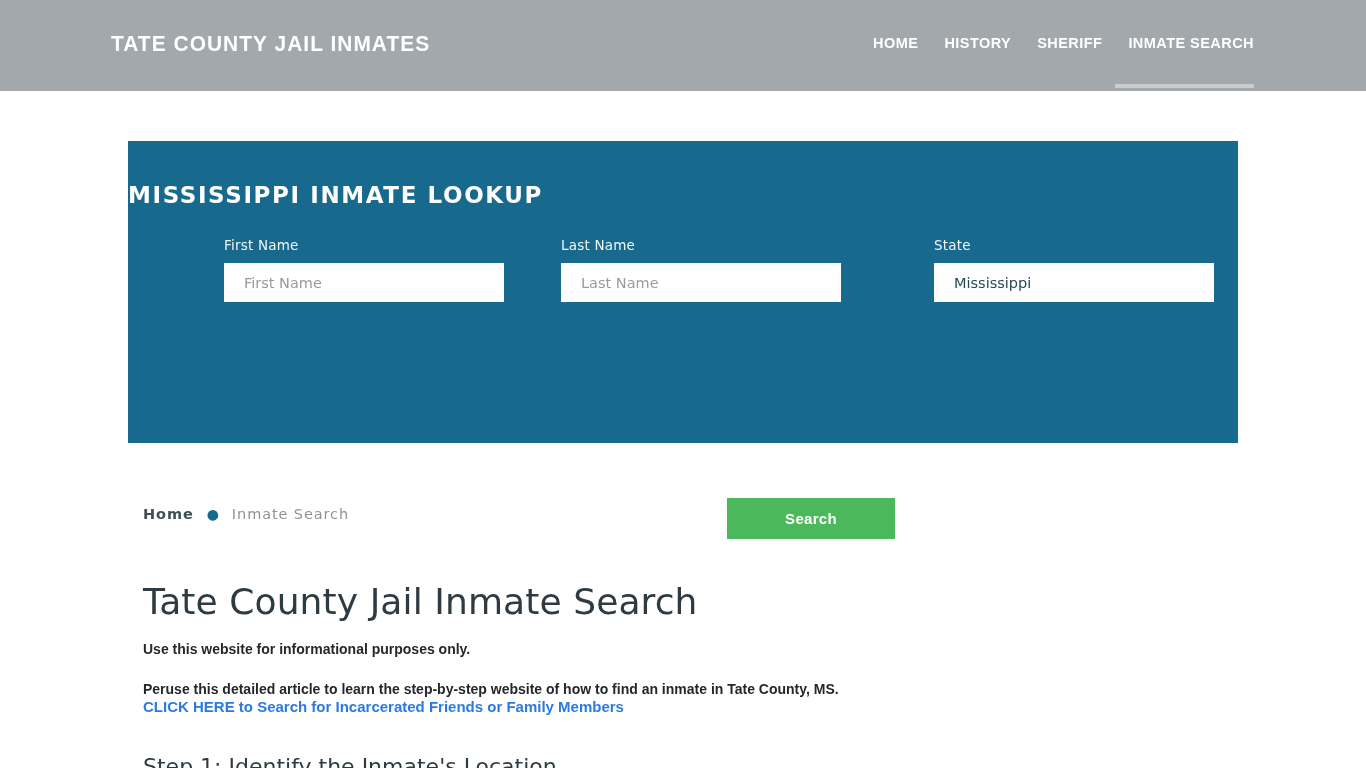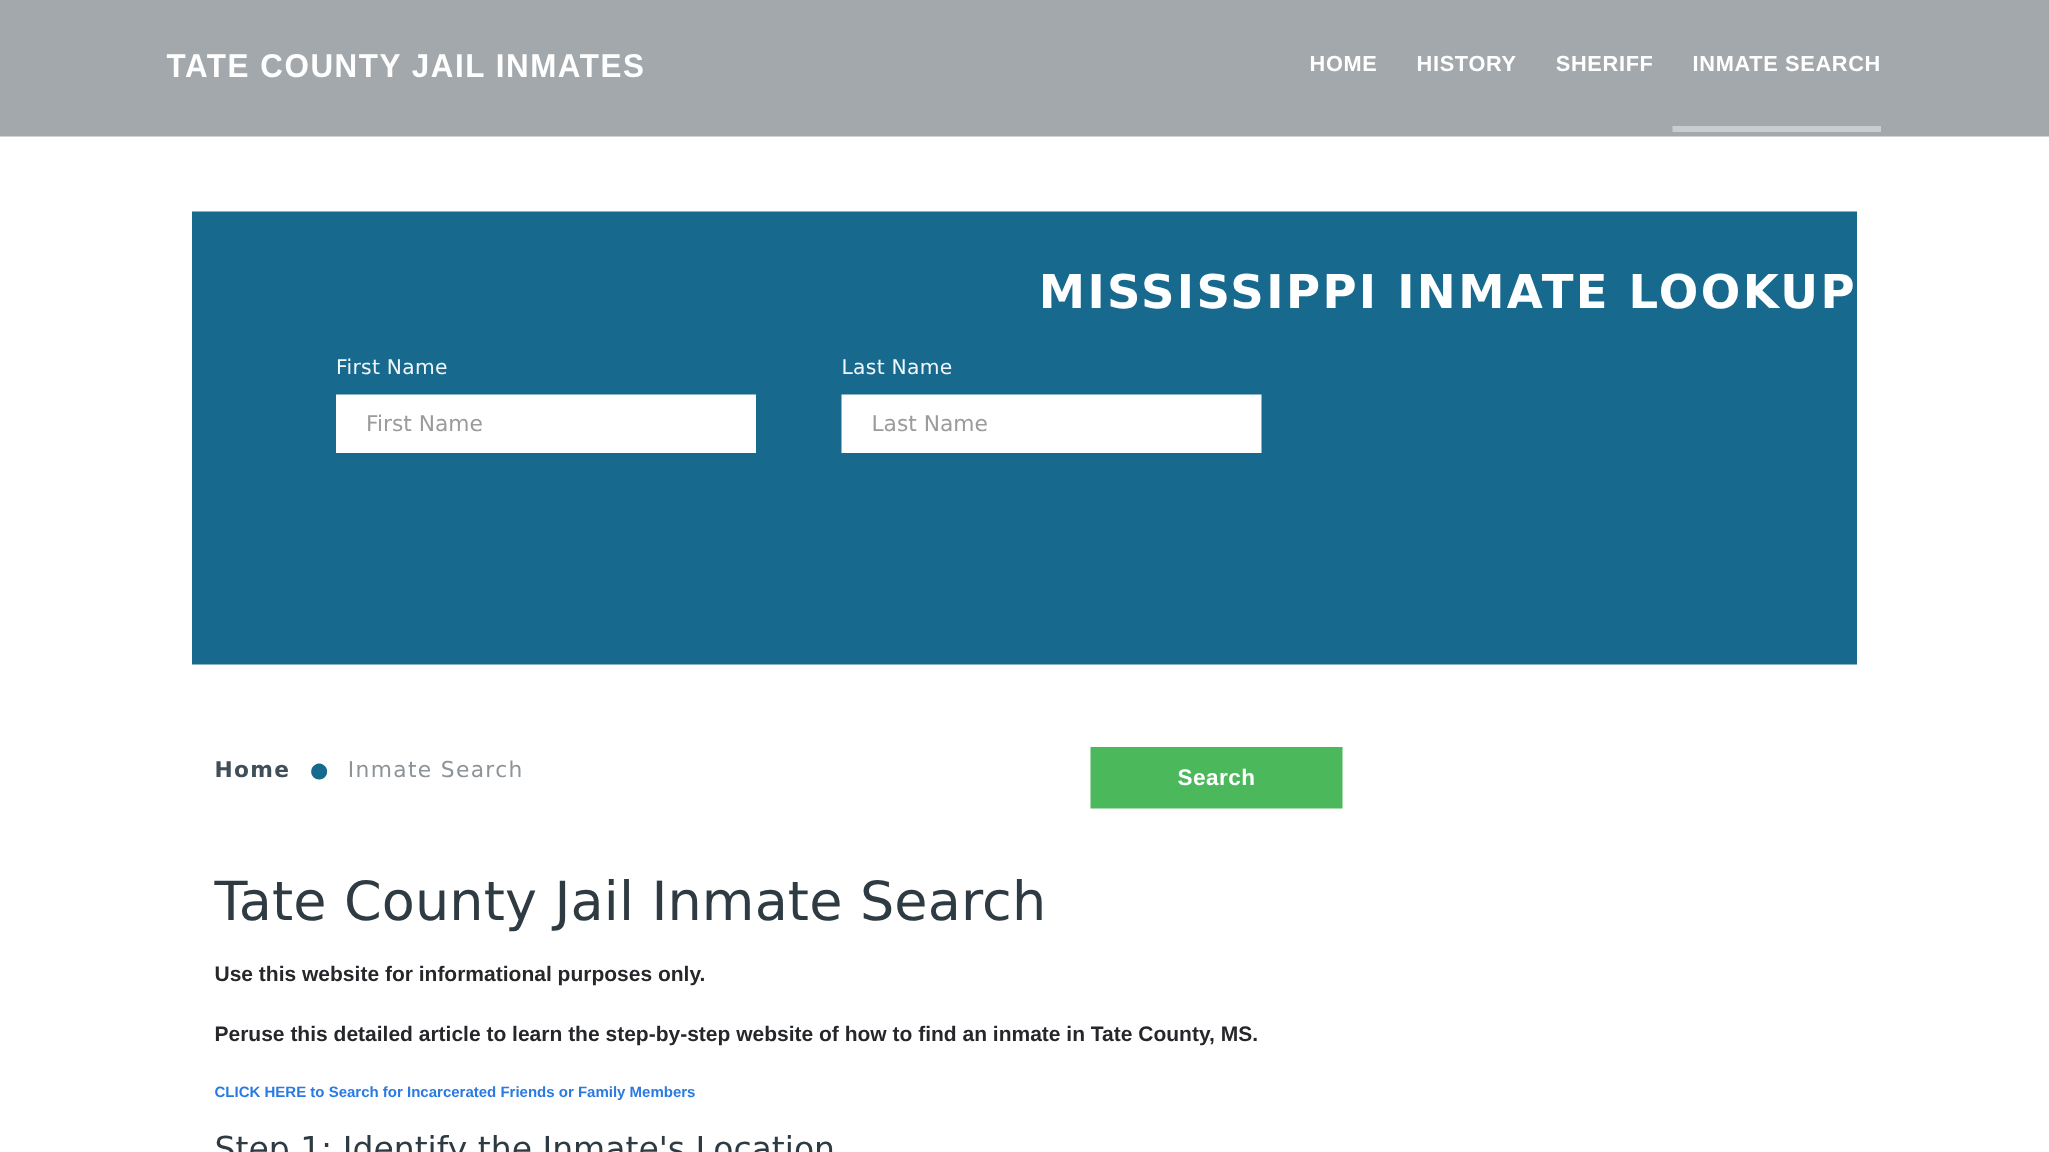--- a/index.html
+++ b/index.html
@@ -78,23 +78,23 @@
     left: 128px;
     top: 141px;
     width: 1110px;
     height: 302px;
     background: #176a8e;
   }
   .panel-title {
     position: absolute;
     left: 0; right: 0;
     top: 39px;
-    text-align: right;
-    color: #ffffff;
-    font-size: 31px;
+    text-align: left;
+    color: #ffffff;
+    font-size: 23px;
     font-weight: bold;
     letter-spacing: 1.6px;
     text-transform: uppercase;
     font-family: "DejaVu Sans", sans-serif;
     line-height: 30px;
   }
   .field {
     position: absolute;
     top: 95px;
     margin-left: 36px;
@@ -194,23 +194,23 @@
     line-height: 22px;
     font-family: "Liberation Sans Narrow", "Liberation Sans", sans-serif;
     white-space: nowrap;
   }
   .para-1 { top: 638px; }
   .para-2 { top: 678px; }
 
   .doc-link {
     position: absolute;
     left: 143px;
-    top: 718px;
+    top: 696px;
     color: #2a7ae2;
-    font-size: 10px;
+    font-size: 15px;
     font-weight: bold;
     text-decoration: none;
     font-family: "Liberation Sans Narrow", "Liberation Sans", sans-serif;
     white-space: nowrap;
     line-height: 22px;
   }
 
   .step-heading {
     position: absolute;
     left: 143px;
@@ -244,20 +244,24 @@
   <div class="field field-fn">
     <label class="field-label">First Name</label>
     <input class="field-input" type="text" placeholder="First Name" style="">
   </div>
 
   <div class="field field-ln">
     <label class="field-label">Last Name</label>
     <input class="field-input" type="text" placeholder="Last Name" style="">
   </div>
 
+  <div class="field field-st">
+    <label class="field-label">State</label>
+    <input class="field-input" type="text" placeholder="State" value="Mississippi" style="">
+  </div>
 
   <button class="search-btn" type="submit">Search</button>
 </section>
 
 <nav class="breadcrumb">
   <a class="crumb-link" href="#">Home</a>
   <span class="crumb-sep">●</span>
   <span class="crumb-current">Inmate Search</span>
 </nav>
 

